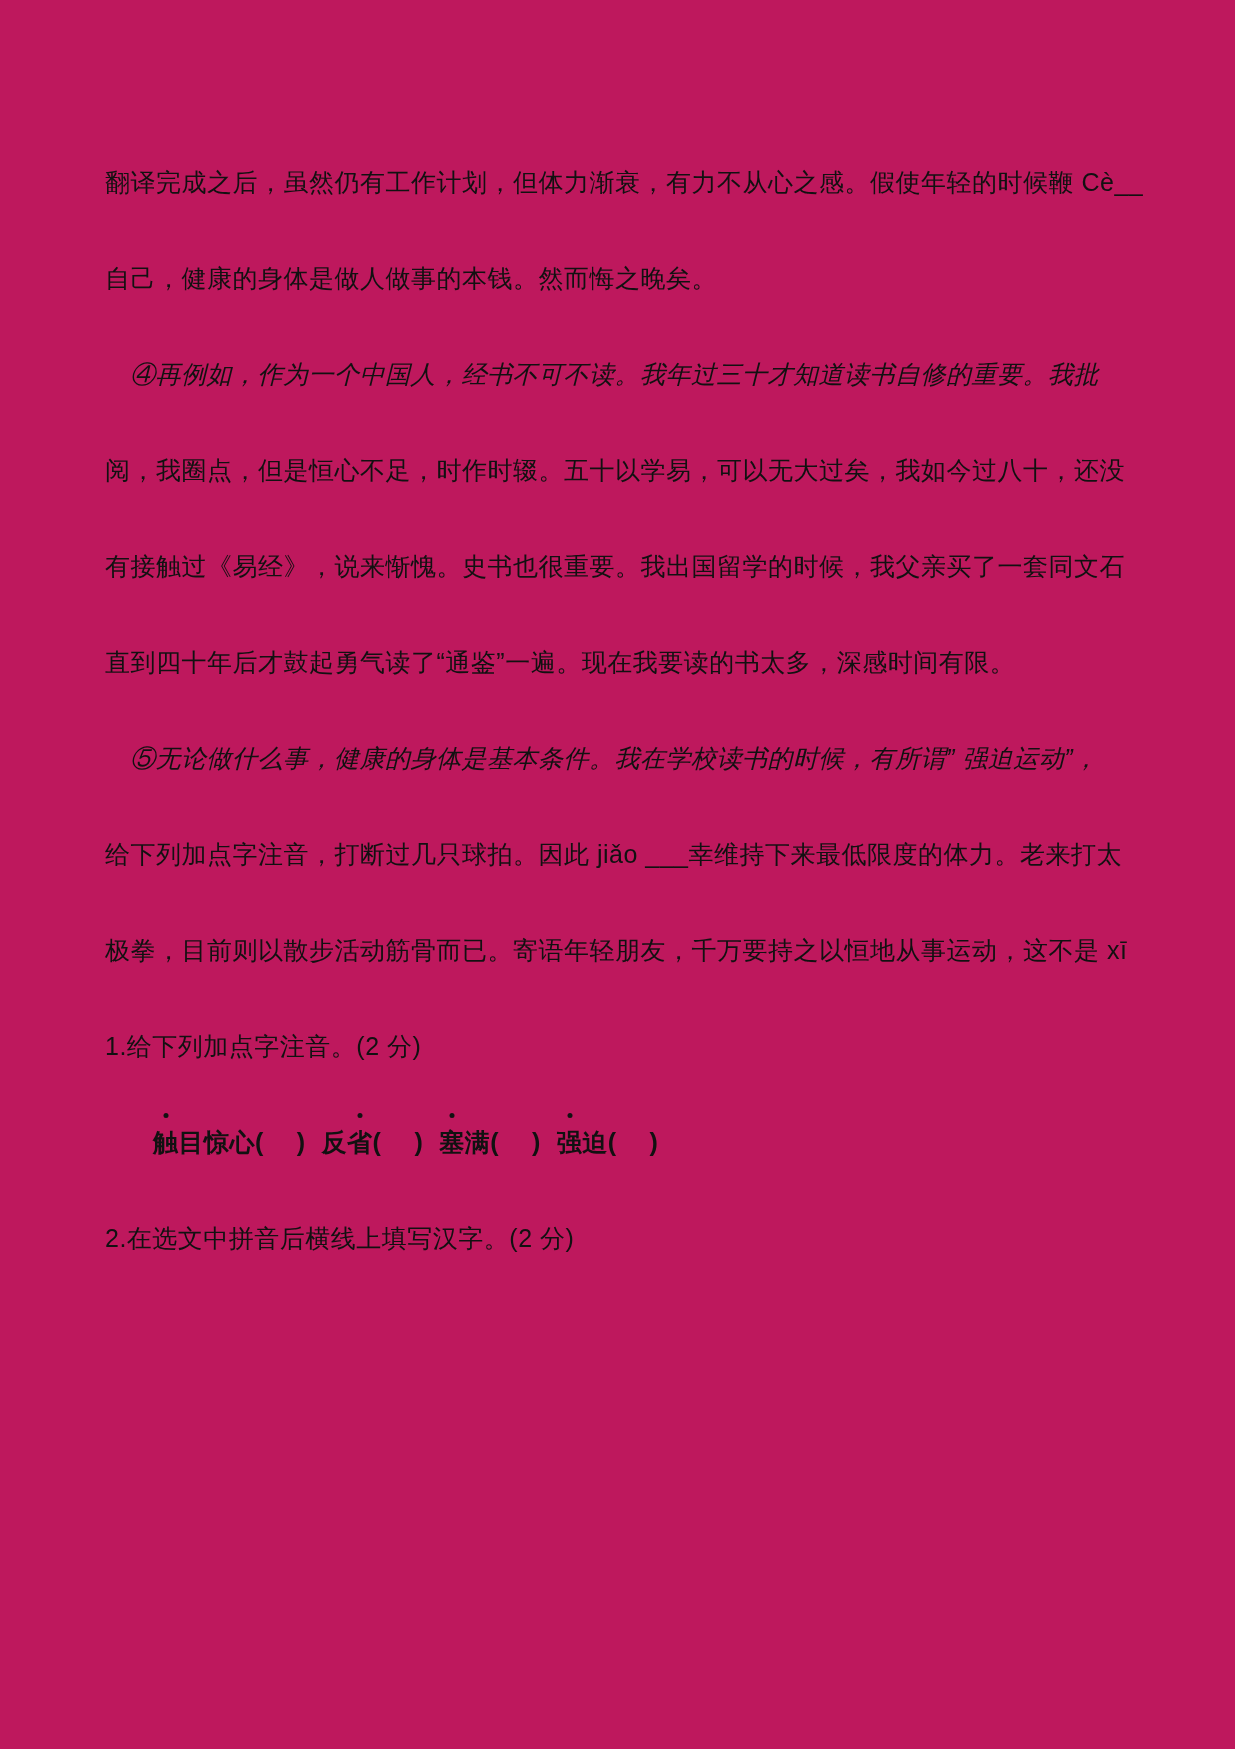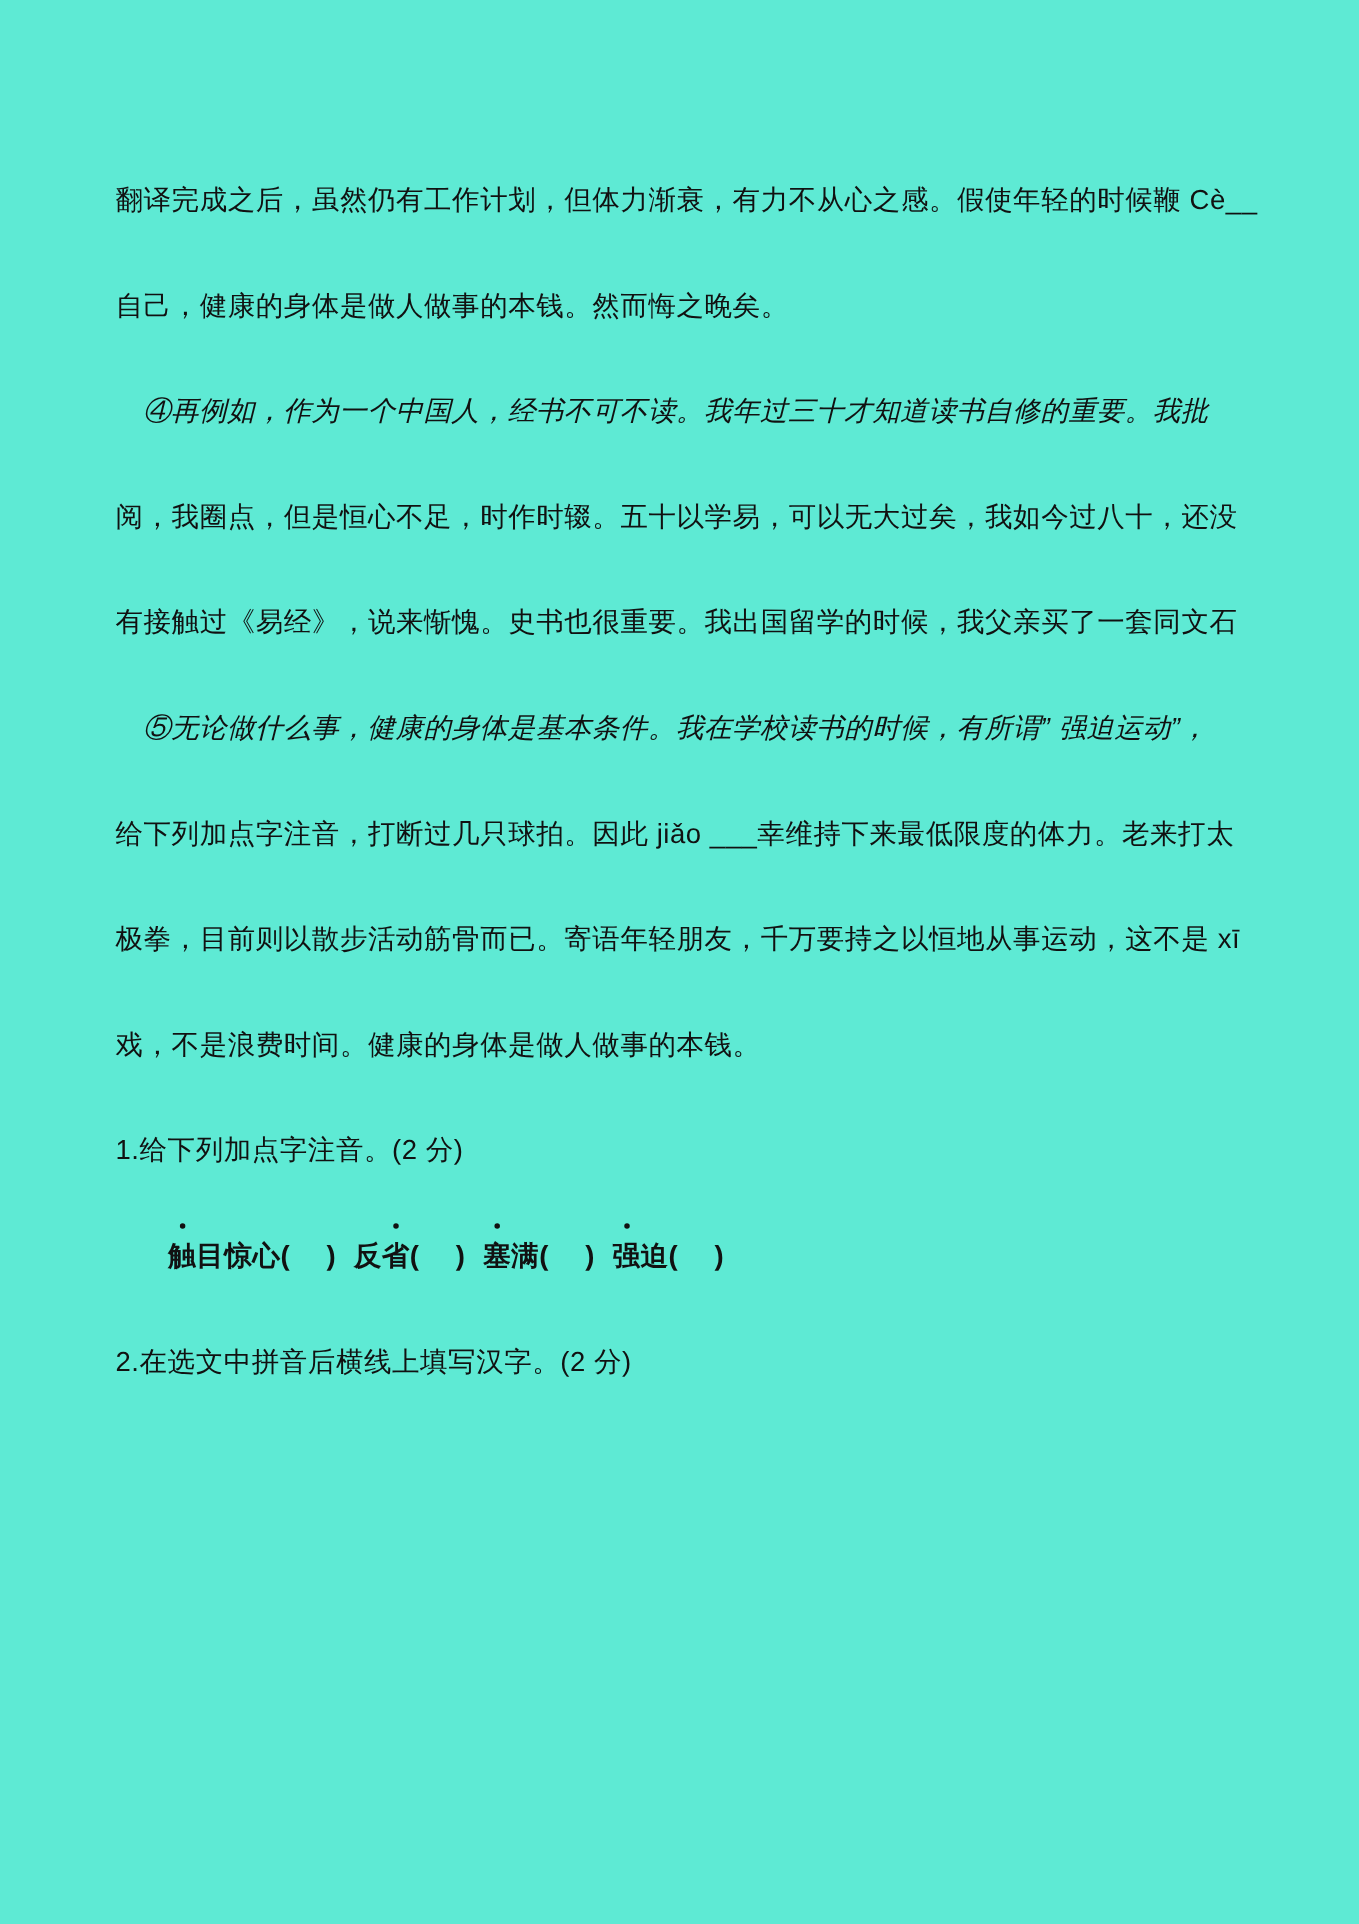--- a/index.html
+++ b/index.html
@@ -12,21 +12,21 @@
     height: 1749px;
     overflow: hidden;
     font-family: "Liberation Sans", sans-serif;
     color: #111111;
   }
   .page {
     box-sizing: border-box;
     width: 1235px;
     height: 1749px;
     padding: 134px 90px 0 105px;
-    background: #5eead4;
+    background: #be185d;
   }
   .line {
     height: 96px;
     line-height: 96px;
     font-size: 25px;
     white-space: pre;
     letter-spacing: 0.5px;
   }
   .line.indent {
     padding-left: 25px;
@@ -64,24 +64,24 @@
 <body>
 
 <div class="page">
 
   <div id="passage">
       <div class="line">翻译完成之后，虽然仍有工作计划，但体力渐衰，有力不从心之感。假使年轻的时候鞭 Cè__</div>
       <div class="line">自己，健康的身体是做人做事的本钱。然而悔之晚矣。</div>
       <div class="line indent">④再例如，作为一个中国人，经书不可不读。我年过三十才知道读书自修的重要。我批</div>
       <div class="line">阅，我圈点，但是恒心不足，时作时辍。五十以学易，可以无大过矣，我如今过八十，还没</div>
       <div class="line">有接触过《易经》，说来惭愧。史书也很重要。我出国留学的时候，我父亲买了一套同文石</div>
+      <div class="line">直到四十年后才鼓起勇气读了“通鉴”一遍。现在我要读的书太多，深感时间有限。</div>
       <div class="line indent">⑤无论做什么事，健康的身体是基本条件。我在学校读书的时候，有所谓” 强迫运动”，</div>
       <div class="line">给下列加点字注音，打断过几只球拍。因此 jiǎo ___幸维持下来最低限度的体力。老来打太</div>
       <div class="line">极拳，目前则以散步活动筋骨而已。寄语年轻朋友，千万要持之以恒地从事运动，这不是 xī</div>
-      <div class="line">戏，不是浪费时间。健康的身体是做人做事的本钱。</div>
     </div>
 
   <div class="line">1.给下列加点字注音。(2 分)</div>
 
   <div class="line q1-row" id="q1-row"><span class="q1-item"><span class="char">触<span class="dot"></span></span><span class="char">目</span><span class="char">惊</span><span class="char">心</span><span class="blank">(　 )</span></span><span class="q1-item"><span class="char">反</span><span class="char">省<span class="dot"></span></span><span class="blank">(　 )</span></span><span class="q1-item"><span class="char">塞<span class="dot"></span></span><span class="char">满</span><span class="blank">(　 )</span></span><span class="q1-item"><span class="char">强<span class="dot"></span></span><span class="char">迫</span><span class="blank">(　 )</span></span></div>
 
   <div class="line">2.在选文中拼音后横线上填写汉字。(2 分)</div>
 
 
 </div>

